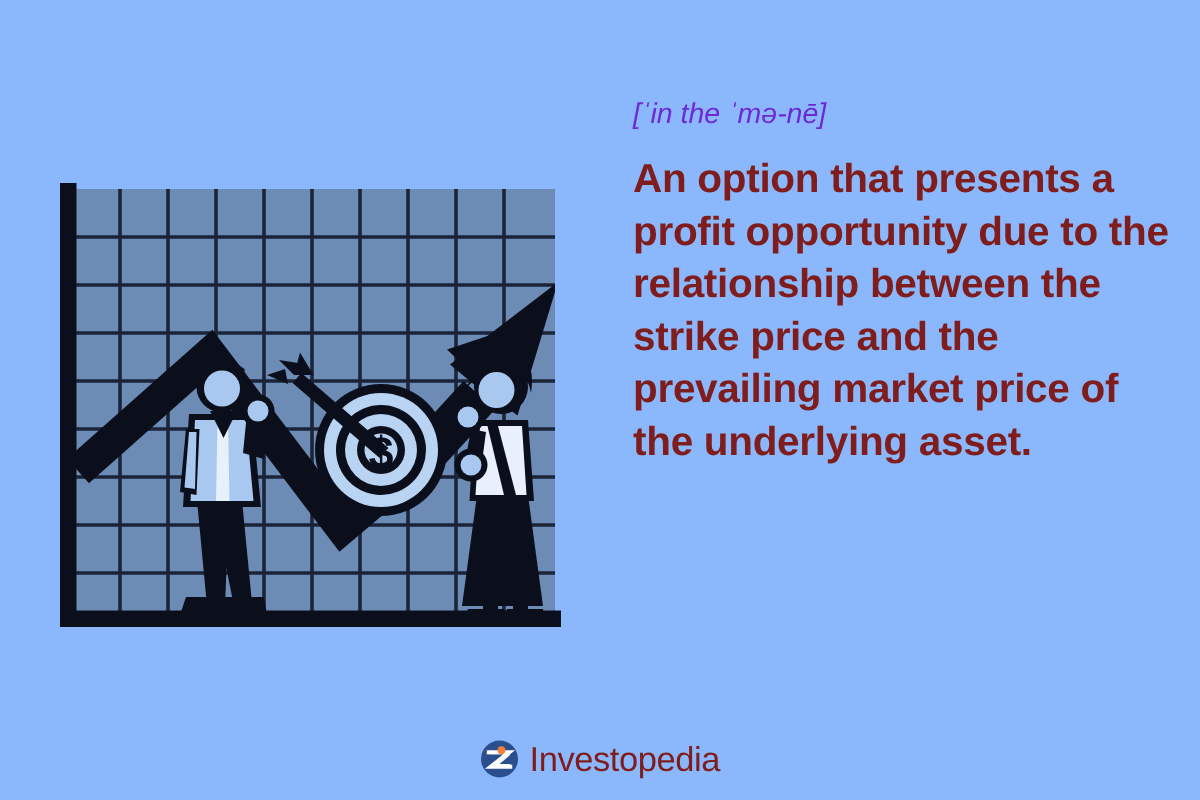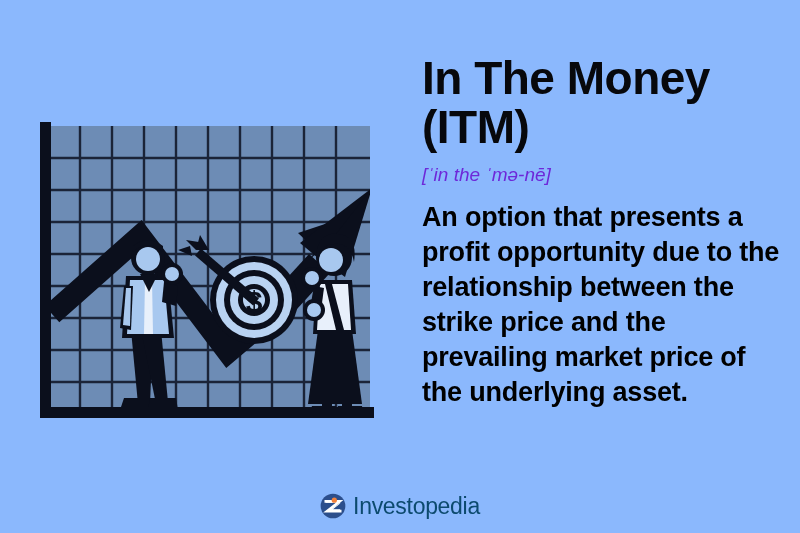--- a/index.html
+++ b/index.html
@@ -55,21 +55,21 @@
     font-size: 19px;
     font-style: italic;
     color: #6d28d9;
     margin-top: 12px;
     letter-spacing: 0px;
   }
   #definition {
     font-size: 27px;
     font-weight: bold;
     line-height: 1.30;
-    color: #000000;
+    color: #7f1d1d;
     margin-top: 14px;
     letter-spacing: -0.2px;
   }
 
   
   #logo {
     position: absolute;
     left: 0;
     right: 0;
     bottom: 14px;
@@ -78,21 +78,21 @@
     justify-content: center;
     gap: 7px;
   }
   #logo-mark {
     width: 26px;
     height: 26px;
     display: block;
   }
   #logo-wordmark {
     font-size: 23px;
-    color: #0c4a6e;
+    color: #7f1d1d;
     letter-spacing: -0.3px;
     line-height: 1;
   }
 </style>
 </head>
 <body>
 
 <div id="card">
 
   <div id="illustration">
@@ -203,22 +203,20 @@
         <circle cx="314" cy="310" r="11" fill="#0b0f1c"></circle>
         <circle cx="314" cy="310" r="7" fill="#a8c8ef"></circle>
       </g>
 
       <rect x="40" y="122" width="11" height="296" fill="#0b0f1c"></rect>
       <rect x="40" y="407" width="334" height="11" fill="#0b0f1c"></rect>
     </svg>
   </div>
 
   <div id="text-col">
-    <h1 id="title">In The Money
-(ITM)</h1>
     <div id="pronunciation">[ˈin the ˈmə-nē]</div>
     <div id="definition">An option that presents a profit opportunity due to the relationship between the strike price and the prevailing market price of the underlying asset.</div>
   </div>
 
   <div id="logo">
     <svg id="logo-mark" viewBox="0 0 40 40">
       <circle cx="20" cy="20" r="19" fill="#2b4e8c"></circle>
       <path d="M 9 14 L 31 14 L 13 27 L 31 27 L 31 24 L 20 24 L 31 15 L 31 12 L 9 12 Z" fill="#ffffff" transform="translate(0,1)"></path>
       <path d="M 9 13 L 30 13 L 11 28 L 31 28" fill="none" stroke="#ffffff" stroke-width="4.2" stroke-linecap="square"></path>
       <circle cx="22" cy="11" r="4" fill="#f2813a"></circle>

